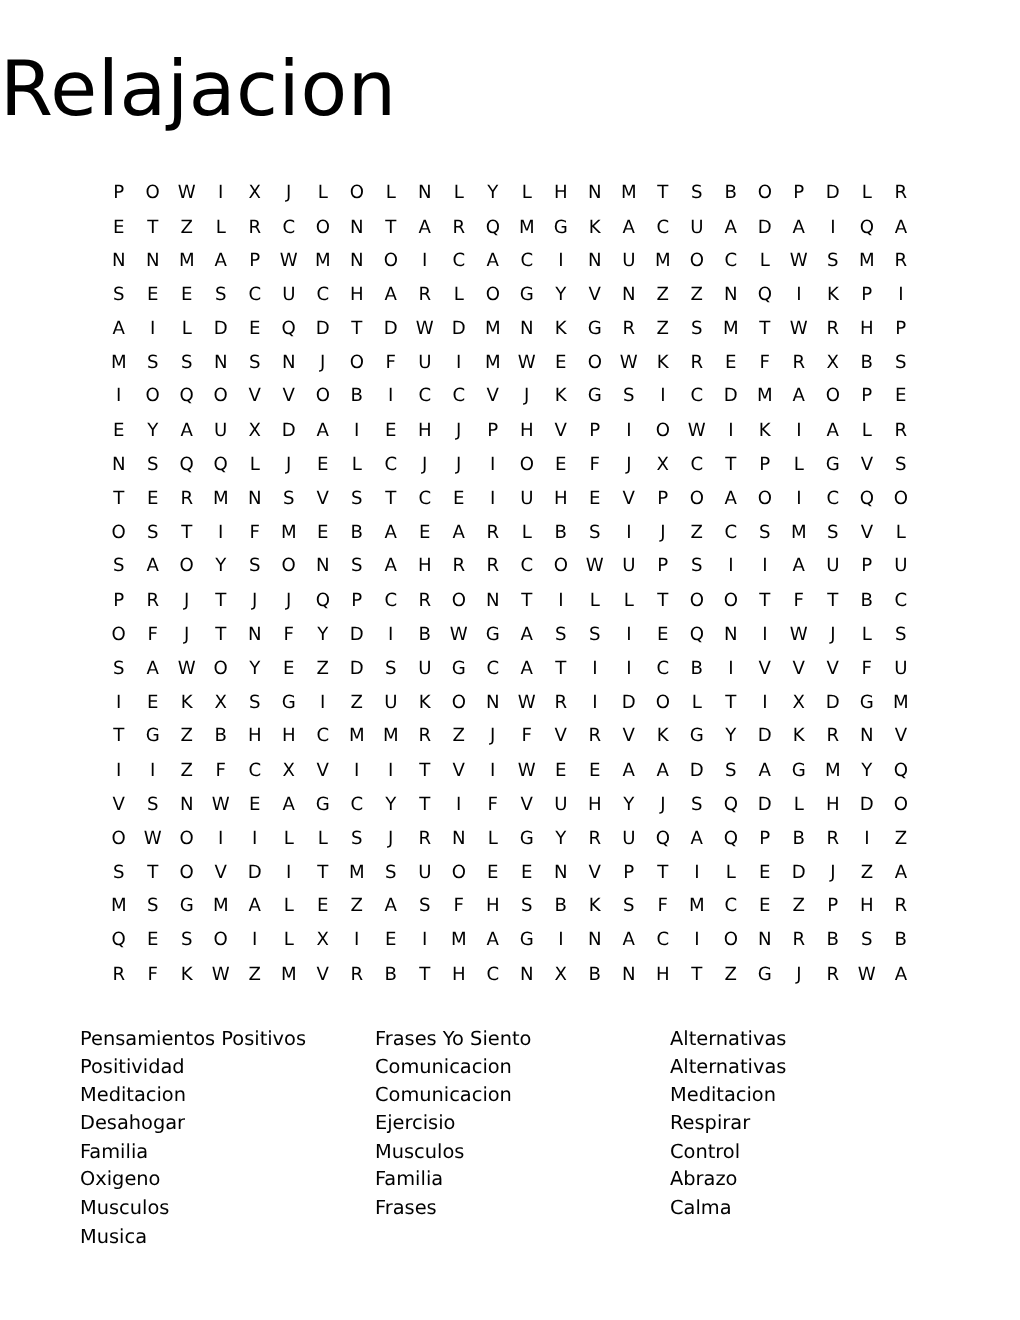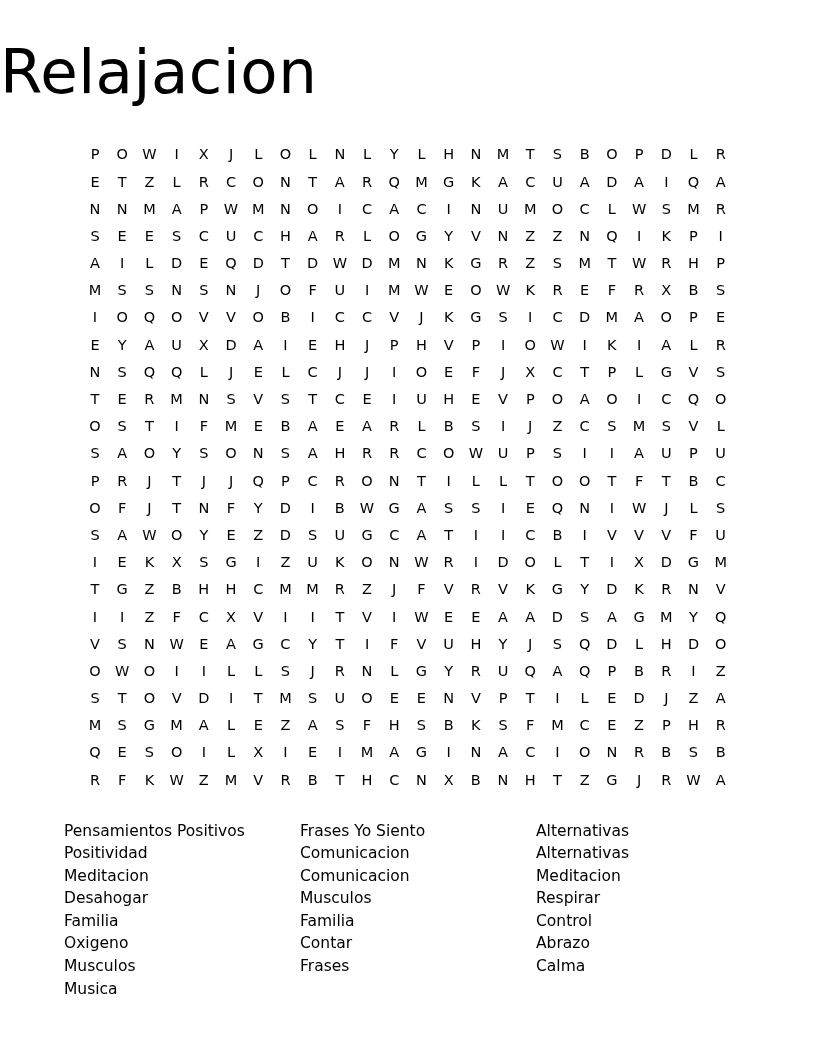--- a/index.html
+++ b/index.html
@@ -710,23 +710,23 @@
         <div class="wl-item">Desahogar</div>
         <div class="wl-item">Familia</div>
         <div class="wl-item">Oxigeno</div>
         <div class="wl-item">Musculos</div>
         <div class="wl-item">Musica</div>
       </div>
     <div class="wl-col c2">
         <div class="wl-item">Frases Yo Siento</div>
         <div class="wl-item">Comunicacion</div>
         <div class="wl-item">Comunicacion</div>
+        <div class="wl-item">Ejercisio</div>
         <div class="wl-item">Musculos</div>
         <div class="wl-item">Familia</div>
-        <div class="wl-item">Contar</div>
         <div class="wl-item">Frases</div>
       </div>
     <div class="wl-col c3">
         <div class="wl-item">Alternativas</div>
         <div class="wl-item">Alternativas</div>
         <div class="wl-item">Meditacion</div>
         <div class="wl-item">Respirar</div>
         <div class="wl-item">Control</div>
         <div class="wl-item">Abrazo</div>
         <div class="wl-item">Calma</div>

